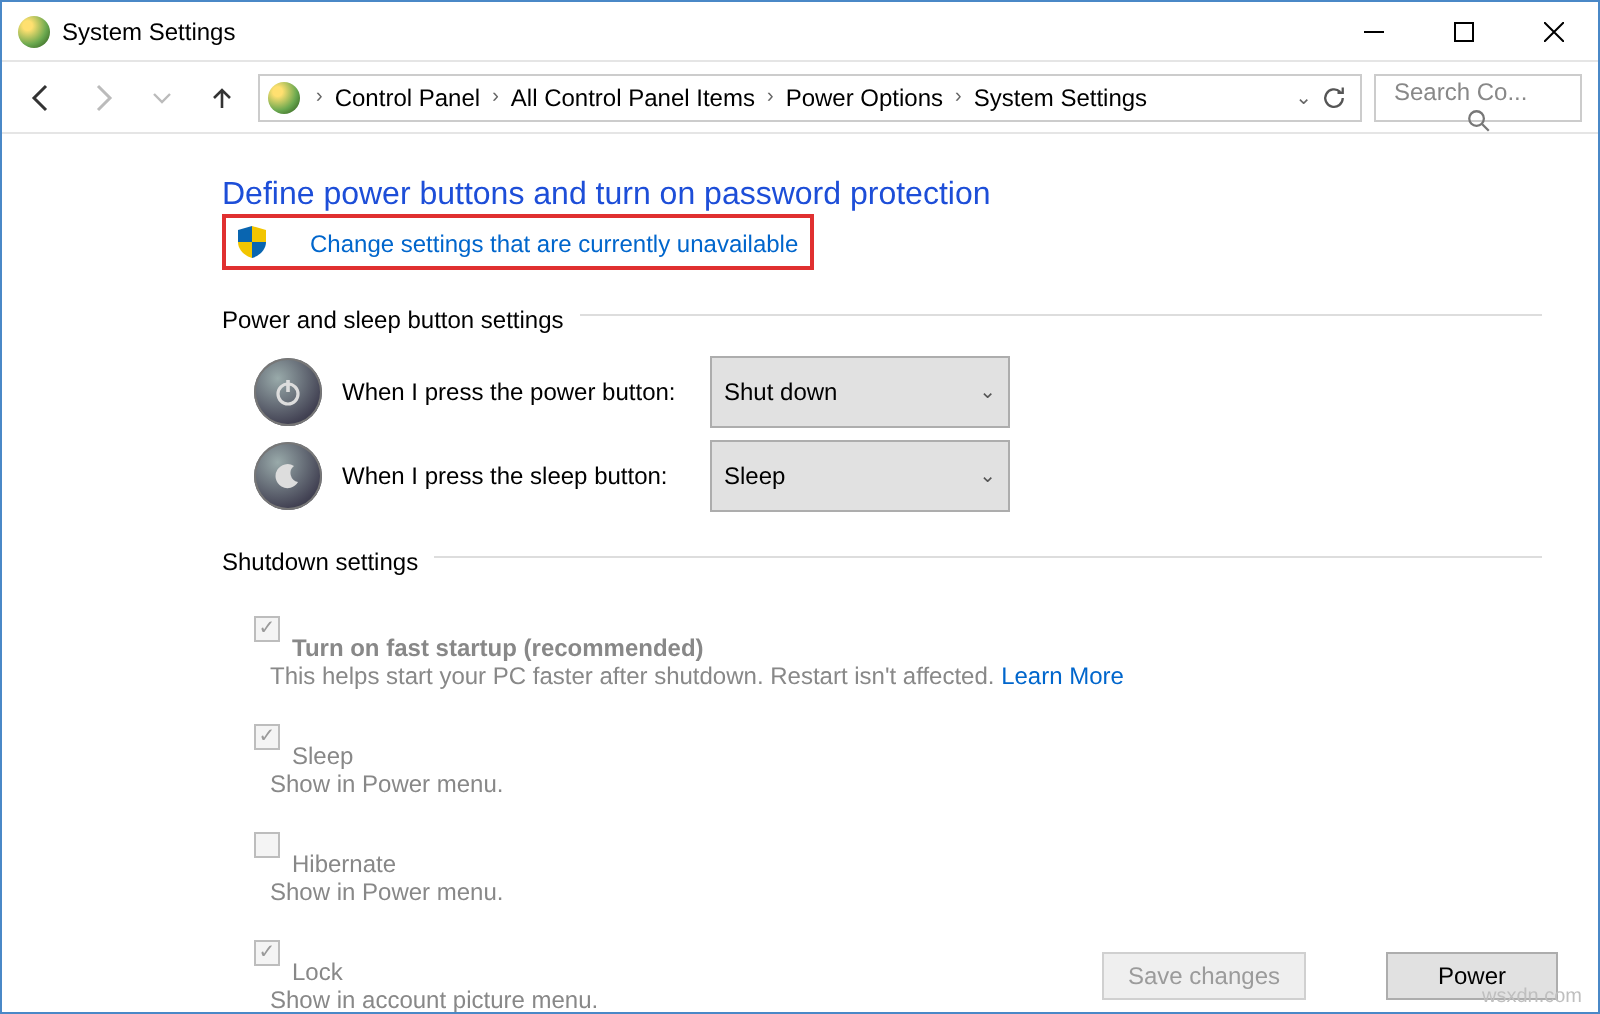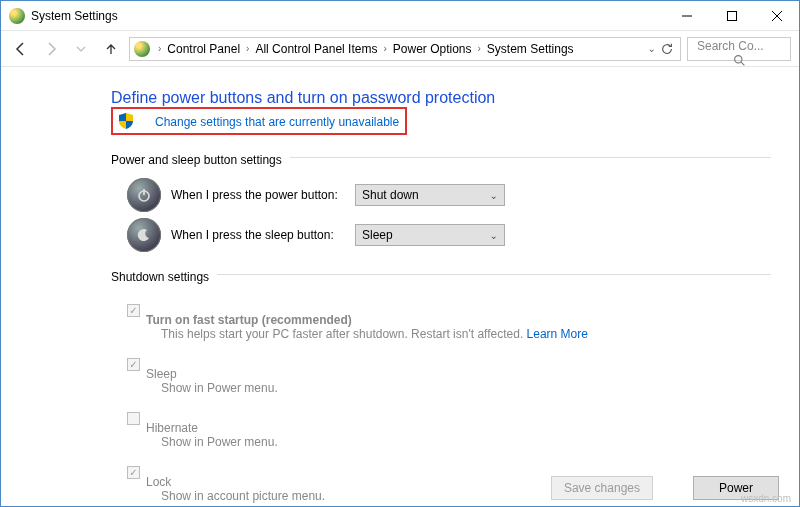--- a/index.html
+++ b/index.html
@@ -84,32 +84,32 @@
   .btn-row { display: flex; align-items: center; gap: 10px; margin: 6px 0 6px 16px; }
   .round-btn {
     width: 34px; height: 34px; border-radius: 50%;
     background: radial-gradient(circle at 35% 30%, #9aa, #445 70%, #223);
     display: flex; align-items: center; justify-content: center;
     box-shadow: inset 0 0 0 1px #777;
   }
   .round-btn .inner { color: #eee; font-size: 14px; }
   .btn-label { width: 174px; }
   .combobox {
-    width: 150px; height: 22px; border: 1px solid #adadad; background: #e1e1e1;
+    width: 150px; height: 36px; border: 1px solid #adadad; background: #e1e1e1;
     display: flex; align-items: center; justify-content: space-between;
     padding: 0 6px; color: #000;
   }
   .combobox .chev { font-size: 10px; color: #555; }
   
   .sd-list { margin: 4px 0 0 16px; }
   .sd-item { margin-bottom: 6px; }
   .sd-head { display: flex; align-items: center; gap: 6px; color: #888; }
   .sd-head.strong .sd-title { font-weight: 600; }
   .sd-title { color: #888; margin-top: 20px; }
-  .sd-desc { margin-left: 34px; color: #888; }
+  .sd-desc { margin-left: 8px; color: #888; }
   .cb {
     width: 13px; height: 13px; border: 1px solid #bdbdbd; background: #f4f4f4;
     display: inline-flex; align-items: center; justify-content: center; font-size: 10px; color: #9a9a9a;
   }
   .cb.checked::after { content: "✓"; }
   
   .footer {
     position: absolute; bottom: 6px; right: 20px; display: flex; gap: 8px;
   }
   .btn {

